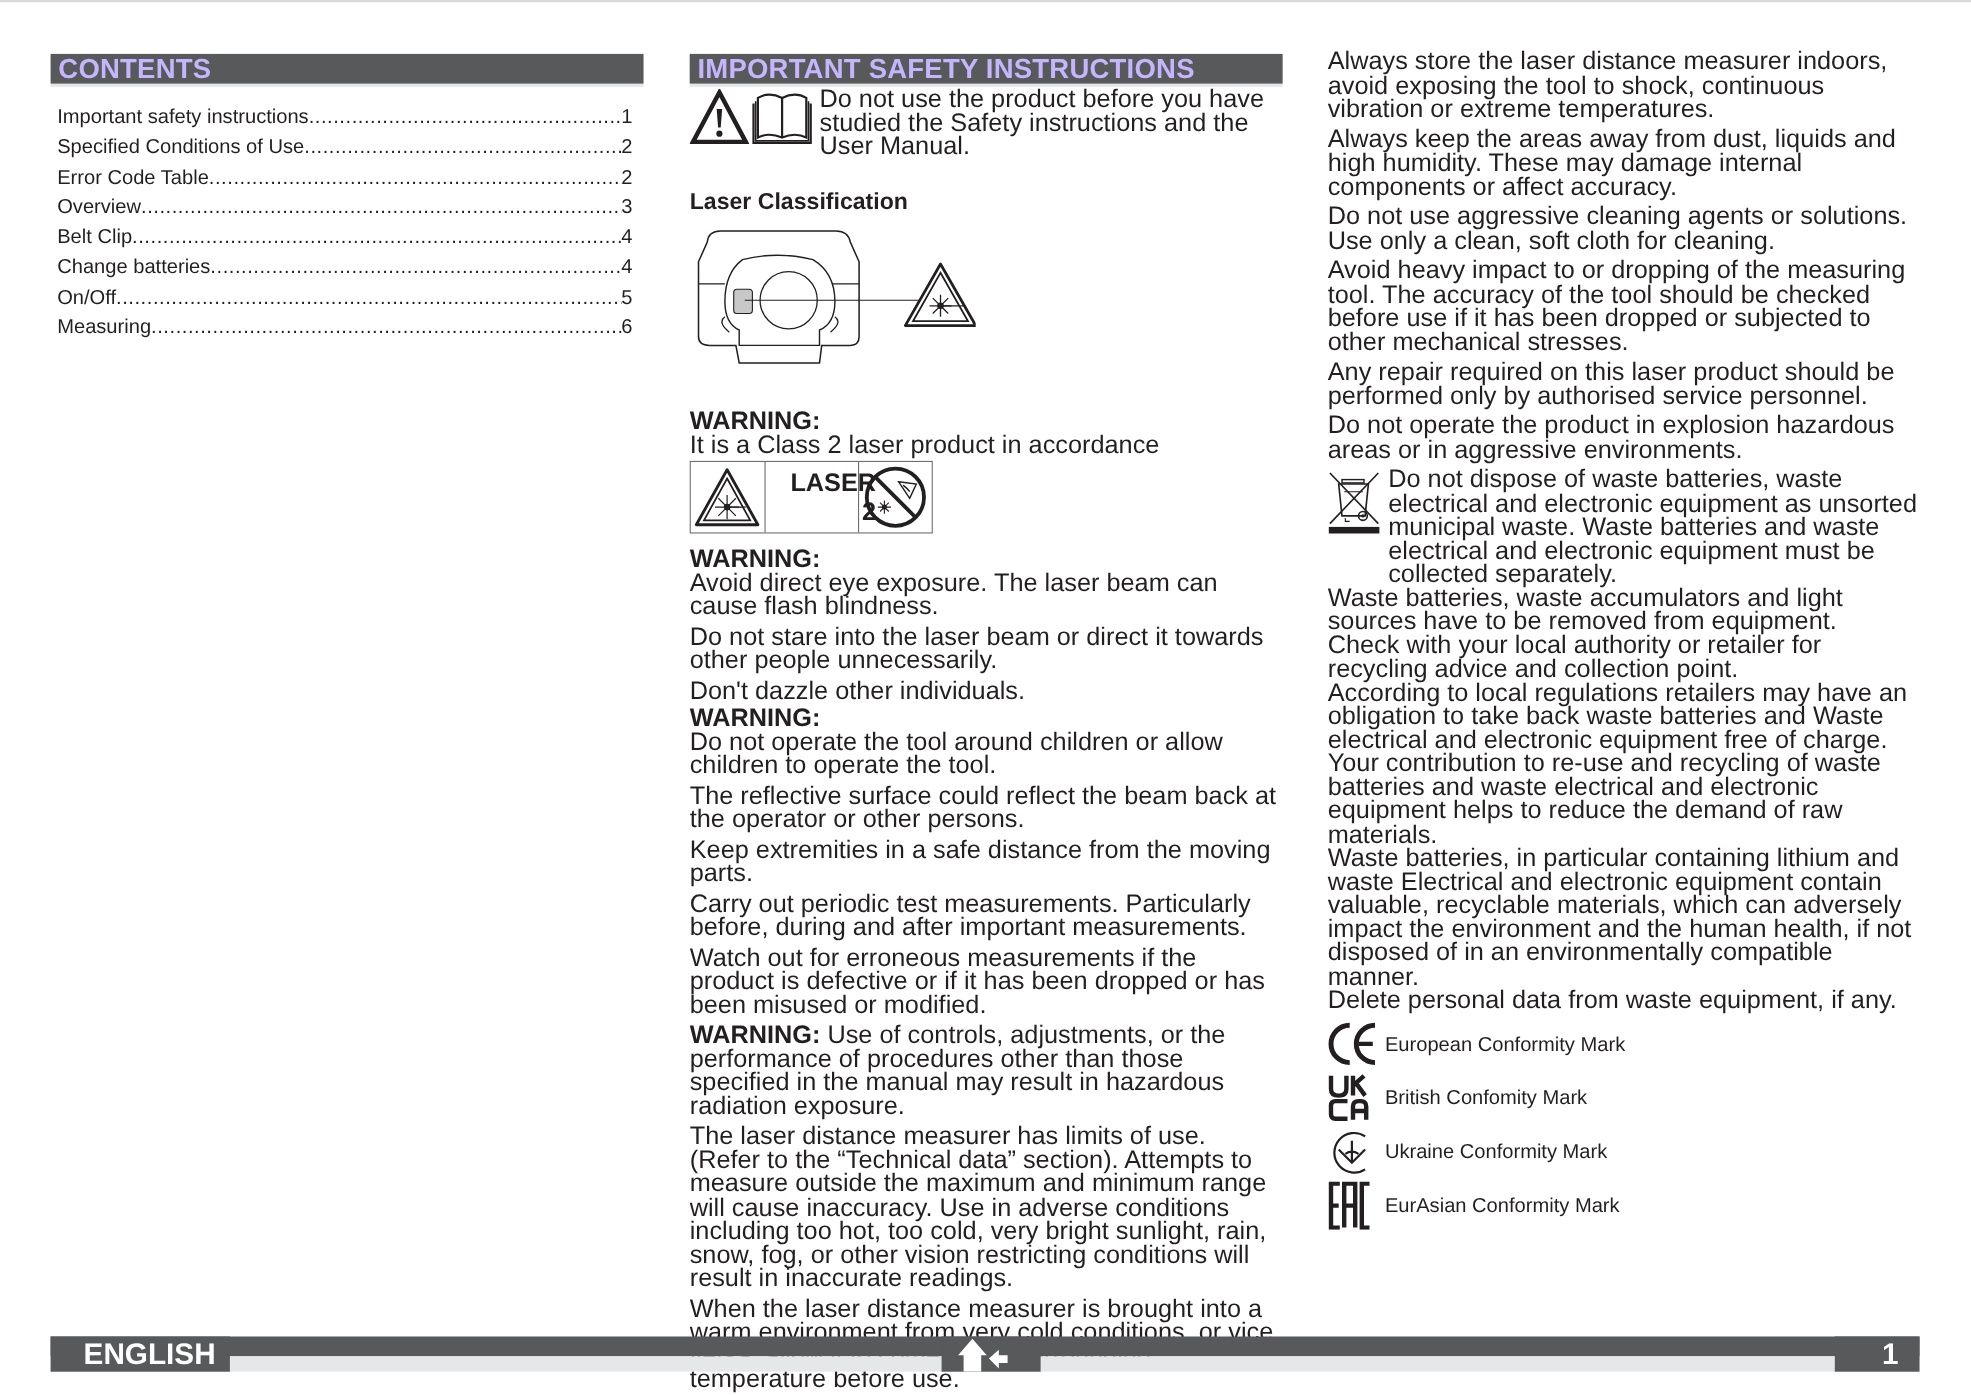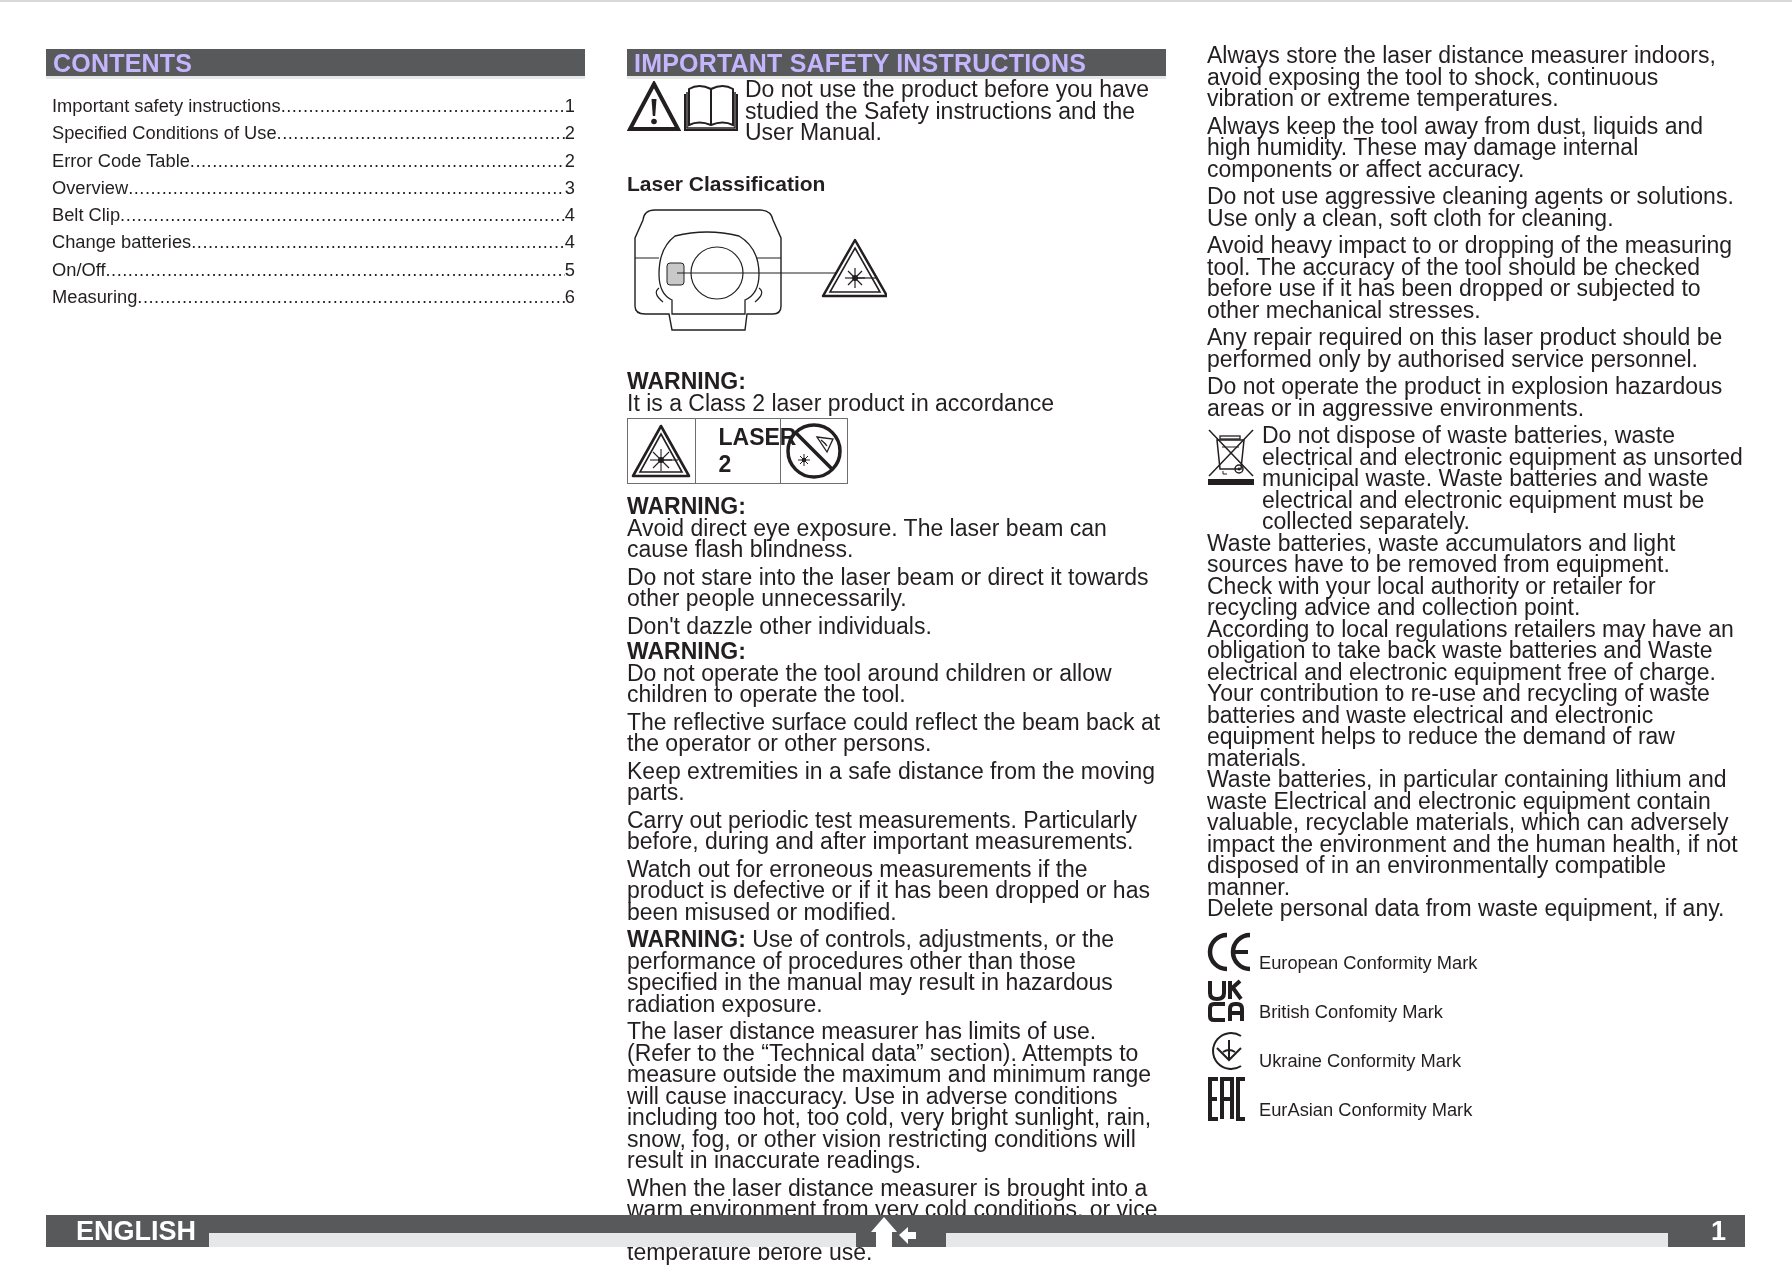--- a/index.html
+++ b/index.html
@@ -24,23 +24,23 @@
   
   .intro { display:flex; margin-top:5px; }
   .intro svg { flex:none; }
   .intro p { margin-left:4px; margin-top:-2px; }
   .subhead { font-weight:bold; font-size:21px; line-height:21.5px; margin-top:29px; }
   .device { margin-top:14px; }
   .warn { font-weight:bold; }
   .labels { margin-top:4px; display:flex; border:1px solid #6d6e71; width:219px; height:64px; }
   .labels > div { border-right:1px solid #6d6e71; display:flex; align-items:center; justify-content:center; }
   .labels > div:last-child { border-right:none; }
-  .laser-txt { font-weight:bold; font-size:23px; line-height:27px; text-align:left; width:84px;margin-left:40px; }
+  .laser-txt { font-weight:bold; font-size:23px; line-height:27px; text-align:right; width:84px;margin-left:40px; }
   .weee { display:flex; }
-  .marks .mark { display:flex; align-items:flex-end; }
+  .marks .mark { display:flex; align-items:center; }
   .marks .mark span { font-size:18.3px; line-height:21.5px; margin-left:6px; }
   
   .footer { position:absolute; left:46px; top:1215px; width:1699px; height:32px; }
   .footer .bg-top { position:absolute; left:0; top:0; width:100%; height:18px; background:#58595b; }
   .footer .bg-bottom { position:absolute; left:0; top:18px; width:100%; height:14px; background:#e6e7e8; }
   .footer .lang { position:absolute; left:0; top:0; width:163px; height:32px; background:#58595b; color:#fff;
                   font-weight:bold; font-size:27px; line-height:32px; padding-left:30px; box-sizing:border-box; }
   .footer .nav { position:absolute; left:810px; top:0; width:90px; height:32px; background:#58595b; }
   .footer .pnum { position:absolute; right:0; top:0; width:77px; height:32px; background:#58595b; color:#fff;
                   font-weight:bold; font-size:27px; line-height:32px; text-align:right; padding-right:19px; box-sizing:border-box; }
@@ -192,21 +192,21 @@
     <p class="gap">Carry out periodic test measurements. Particularly before, during and after important measurements.</p>
     <p class="gap">Watch out for erroneous measurements if the product is defective or if it has been dropped or has been misused or modified.</p>
     <p class="gap"><span class="warn">WARNING:</span><span> Use of controls, adjustments, or the performance of procedures other than those specified in the manual may result in hazardous radiation exposure.</span></p>
     <p class="gap">The laser distance measurer has limits of use. (Refer to the “Technical data” section). Attempts to measure outside the maximum and minimum range will cause inaccuracy. Use in adverse conditions including too hot, too cold, very bright sunlight, rain, snow, fog, or other vision restricting conditions will result in inaccurate readings.</p>
     <p class="gap">When the laser distance measurer is brought into a warm environment from very cold conditions, or vice versa, allow it to come to the surrounding temperature before use.</p>
   </div>
 </div>
 
 <div class="col col3">
   <p>Always store the laser distance measurer indoors, avoid exposing the tool to shock, continuous vibration or extreme temperatures.</p>
-  <p class="gap">Always keep the tool away from dust, liquids and high humidity. These may damage internal components or affect accuracy.</p>
+  <p class="gap">Always keep the areas away from dust, liquids and high humidity. These may damage internal components or affect accuracy.</p>
   <p class="gap">Do not use aggressive cleaning agents or solutions. Use only a clean, soft cloth for cleaning.</p>
   <p class="gap">Avoid heavy impact to or dropping of the measuring tool. The accuracy of the tool should be checked before use if it has been dropped or subjected to other mechanical stresses.</p>
   <p class="gap">Any repair required on this laser product should be performed only by authorised service personnel.</p>
   <p class="gap">Do not operate the product in explosion hazardous areas or in aggressive environments.</p>
 
   <div class="weee gap">
     <svg width="50" height="62" viewBox="0 0 50 62" style="flex:none;margin-top:2px;">
       <rect x="13" y="9" width="20" height="3" fill="none" stroke="#231f20" stroke-width="1.3"></rect>
       <path d="M10,13 L37,13 L34,42 L13,42 Z" fill="none" stroke="#231f20" stroke-width="1.5"></path>
       <line x1="15" y1="20" x2="32" y2="20" stroke="#231f20" stroke-width="1"></line>

